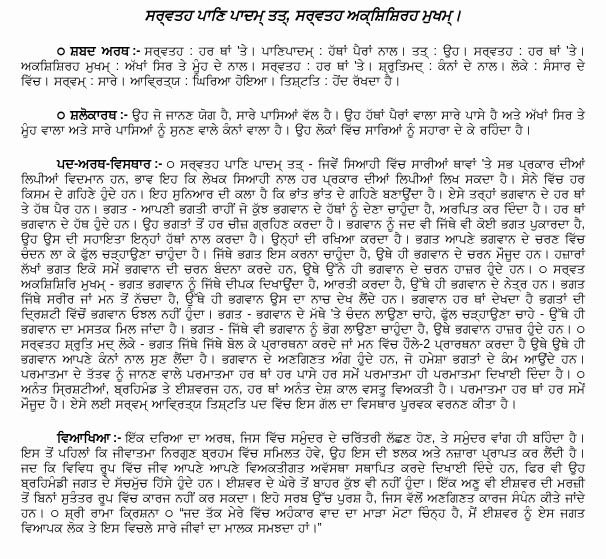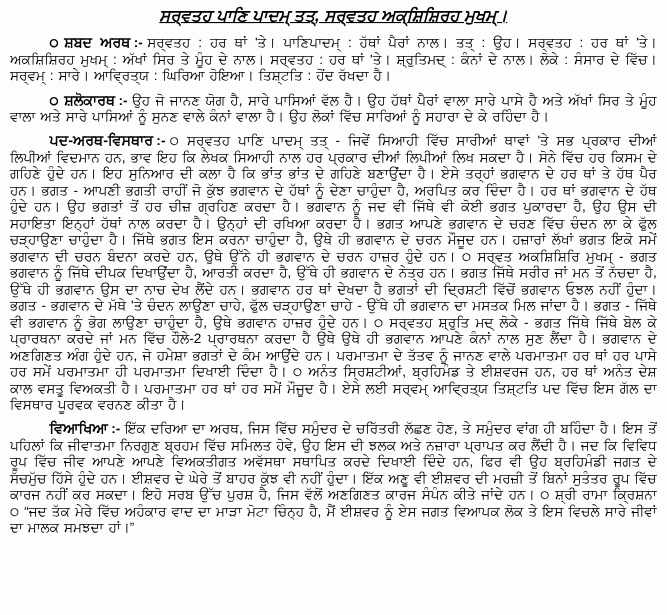--- a/index.html
+++ b/index.html
@@ -20,24 +20,23 @@
     color: #000000;
     font-family: "Liberation Sans", "DejaVu Sans", sans-serif;
   }
   .shloka {
     text-align: center;
     font-weight: bold;
     font-style: italic;
     font-size: 15px;
     line-height: 21px;
     margin: 1px 0 3px 0;
-    text-decoration: underline;
   }
   .para {
-    margin: 6px;
+    margin: 18px;
     text-align: justify;
     text-indent: 36px;
     font-size: 12.4px;
     line-height: 15px;
     word-spacing: 1px;
   }
   .bullet {
     font-weight: bold;
     margin-right: 5px;
   }

